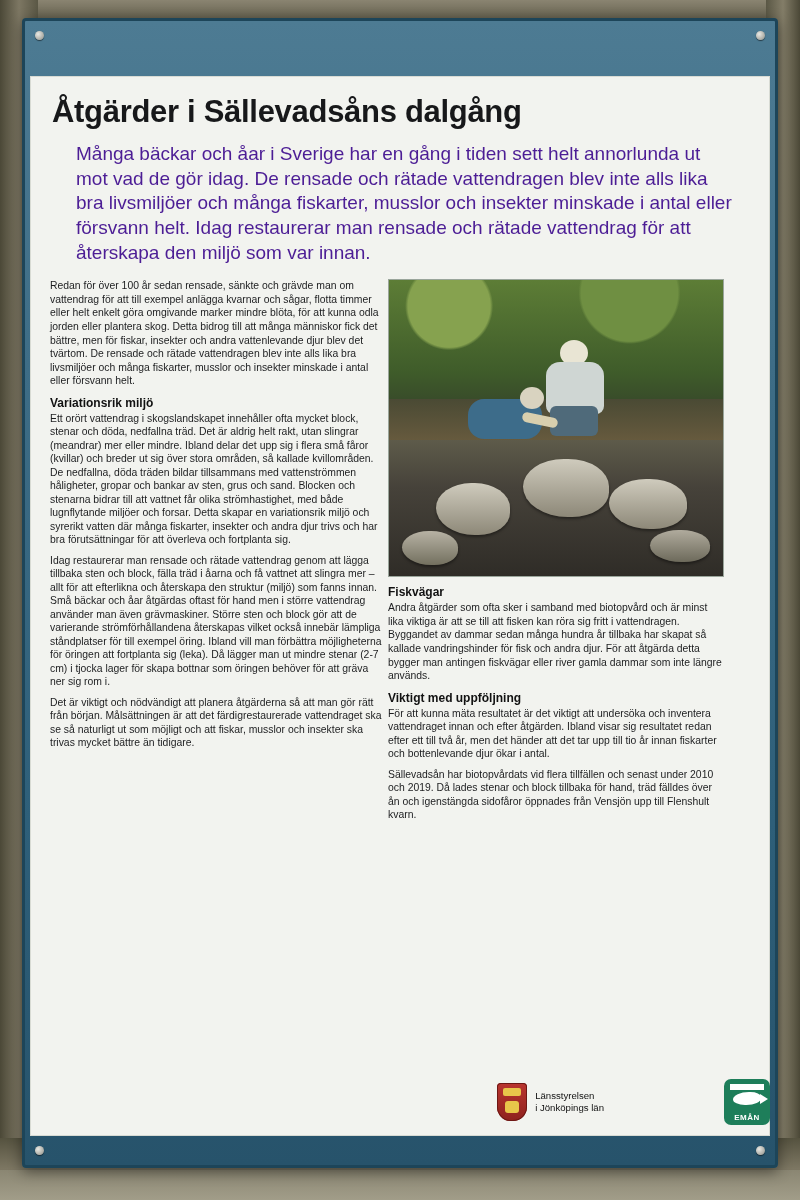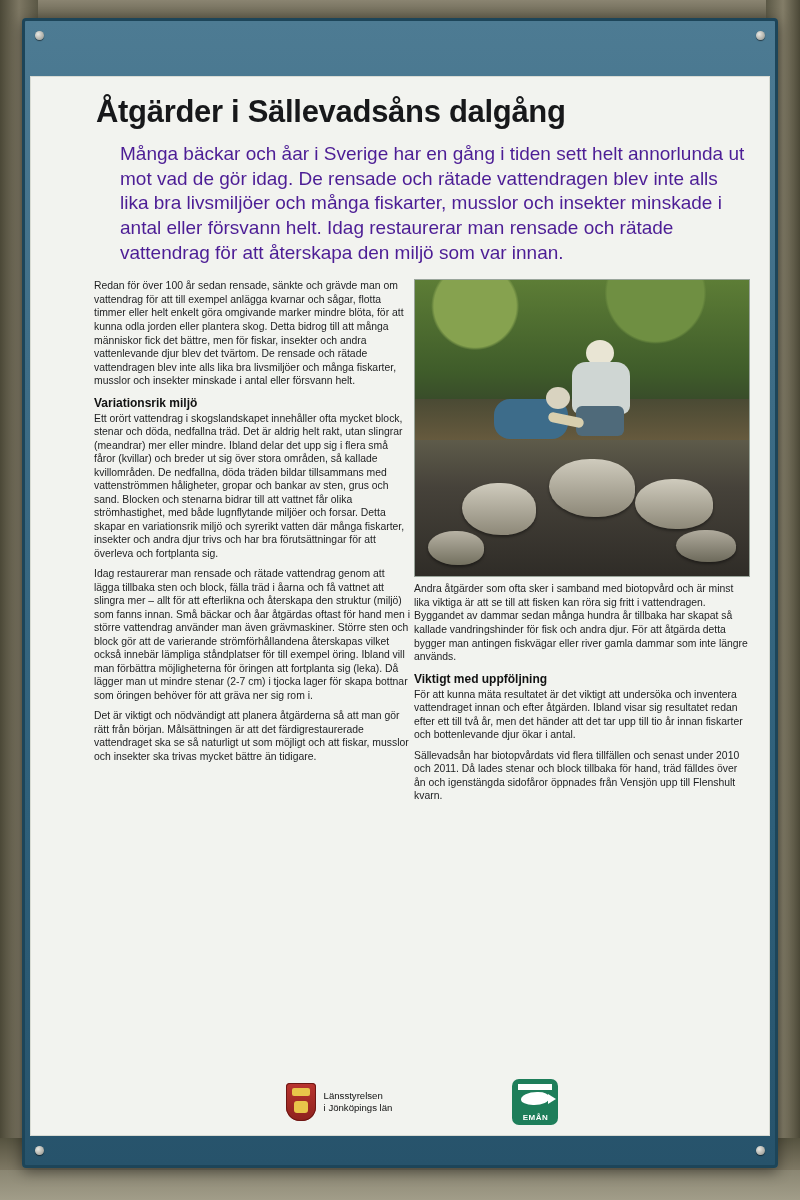--- a/index.html
+++ b/index.html
@@ -56,21 +56,20 @@
     position: absolute;
     left: 30px; top: 76px;
     width: 740px; height: 1060px;
     background: #f2f3ef;
     box-shadow: inset 0 0 0 1px #d8dbd4;
   }
   .sign-pad {
     padding: 14px 20px 10px 20px;
     height: 100%;
     position: relative;
-    margin-left: 44px;
   }
 
   h1.title {
     font-size: 31px;
     font-weight: bold;
     color: #17181a;
     margin: 4px 0 12px 2px;
     letter-spacing: -0.3px;
   }
   .intro {
@@ -145,21 +144,21 @@
     color: #1c1d1f;
     margin: 4px 0 10px 0;
   }
 
   .footer {
     position: absolute;
     left: 0; right: 0; bottom: 6px;
     height: 56px;
     display: flex;
     align-items: center;
-    justify-content: center;
+    justify-content: flex-end;
     gap: 120px;
   }
   .logo-group { display: flex; align-items: center; gap: 8px; }
   .shield {
     width: 30px; height: 38px;
     background: linear-gradient(180deg,#b9342f,#8e211d);
     border-radius: 4px 4px 14px 14px;
     position: relative;
     box-shadow: inset 0 0 0 1px #6d1714;
   }
@@ -258,24 +257,25 @@
               <div class="legs"></div>
             </div>
             <div class="person p2">
               <div class="torso"></div>
               <div class="head"></div>
               <div class="arm"></div>
             </div>
           </div>
         </div>
 
+        <h3 class="sub">Fiskvägar</h3>
         <p class="body">Andra åtgärder som ofta sker i samband med biotopvård och är minst lika viktiga är att se till att fisken kan röra sig fritt i vattendragen. Byggandet av dammar sedan många hundra år tillbaka har skapat så kallade vandringshinder för fisk och andra djur. För att åtgärda detta bygger man antingen fiskvägar eller river gamla dammar som inte längre används.</p>
         <h3 class="sub">Viktigt med uppföljning</h3>
         <p class="body">För att kunna mäta resultatet är det viktigt att undersöka och inventera vattendraget innan och efter åtgärden. Ibland visar sig resultatet redan efter ett till två år, men det händer att det tar upp till tio år innan fiskarter och bottenlevande djur ökar i antal.</p>
-        <p class="body">Sällevadsån har biotopvårdats vid flera tillfällen och senast under 2010 och 2011. Då lades stenar och block tillbaka för hand, träd fälldes över ån och igenstängda sidofåror öppnades från Vensjön upp till Flenshult kvarn.</p>
+        <p class="body">Sällevadsån har biotopvårdats vid flera tillfällen och senast under 2010 och 2019. Då lades stenar och block tillbaka för hand, träd fälldes över ån och igenstängda sidofåror öppnades från Vensjön upp till Flenshult kvarn.</p>
       </div>
 
     </div>
 
     <div class="footer">
       <div class="logo-group">
         <div class="shield"></div>
         <div class="lst-text">
           <div>Länsstyrelsen</div>
           <div>i Jönköpings län</div>

